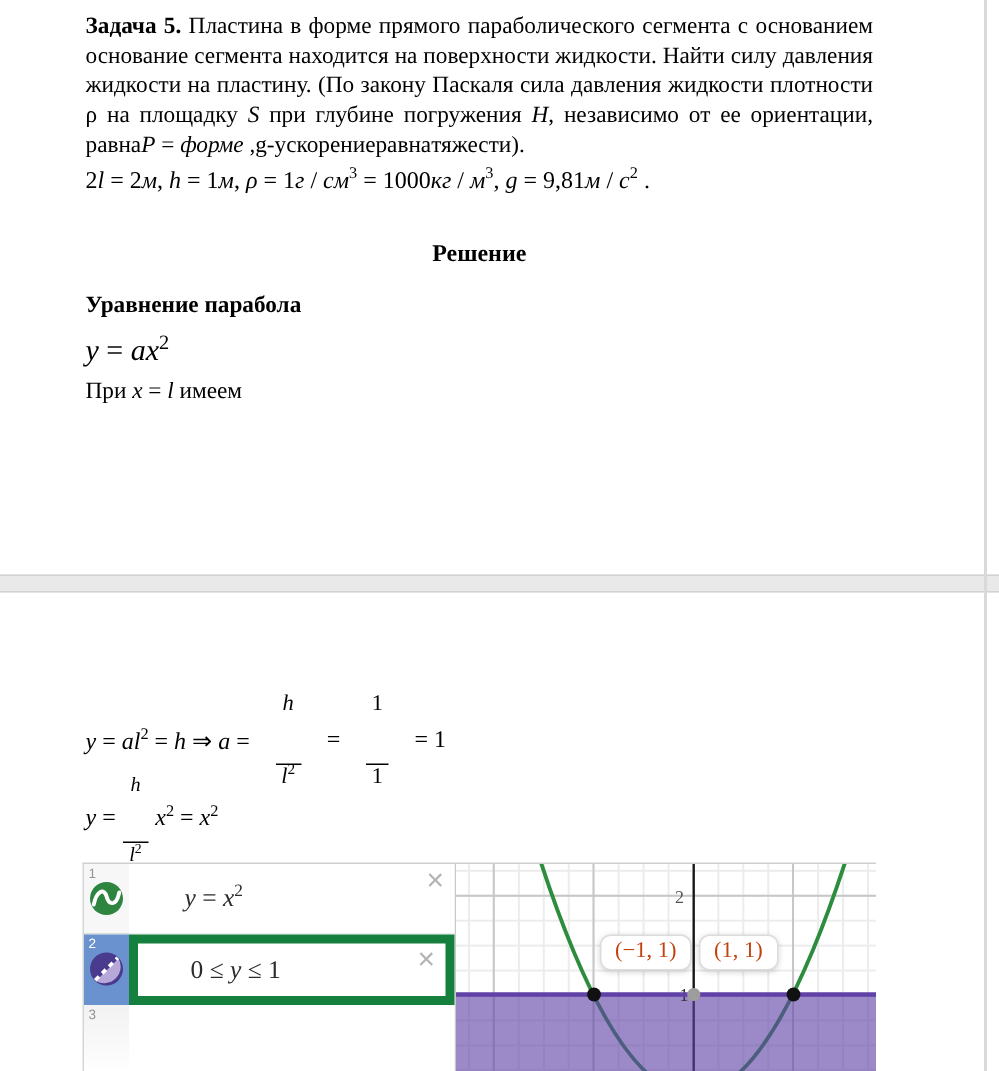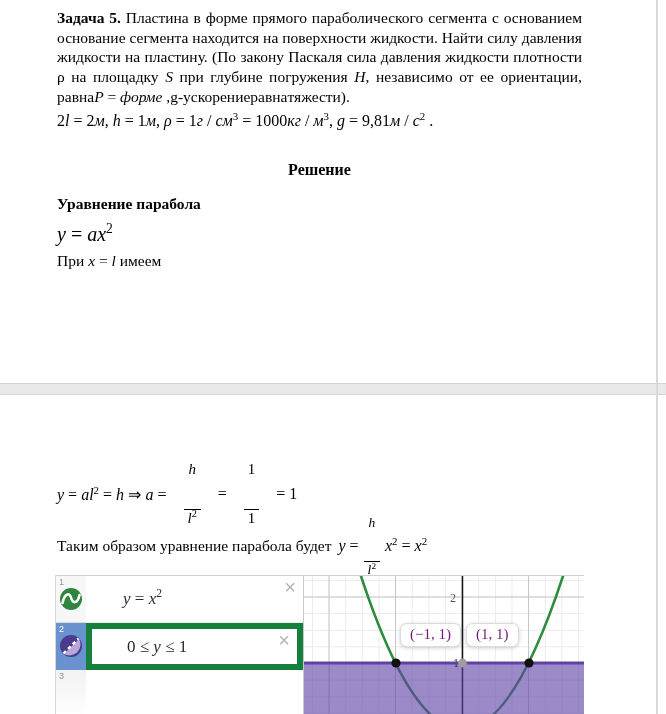--- a/index.html
+++ b/index.html
@@ -54,21 +54,21 @@
   .graph{position:absolute;left:248px;top:0;width:280px;height:139px;overflow:hidden;background-color:#fff;
     background-image:
       linear-gradient(to right,#c7c7c7 0,#c7c7c7 1px,transparent 1px),
       linear-gradient(to bottom,#c7c7c7 0,#c7c7c7 1px,transparent 1px),
       linear-gradient(to right,#ececec 0,#ececec 1px,transparent 1px),
       linear-gradient(to bottom,#ececec 0,#ececec 1px,transparent 1px);
     background-size:66.5px 100%,100% 66.5px,16.625px 100%,100% 16.625px;
     background-position:24.5px 0,0 20.5px,8px 0,0 3.9px;}
   .graph svg{position:absolute;left:0;top:0;}
   .tip{position:absolute;background:#fff;border:1px solid #dcdcdc;border-radius:7px;
-    box-shadow:0 1px 4px rgba(0,0,0,0.18);font-size:15px;color:#701a75;padding:2px 9px 3px 9px;white-space:nowrap;font-family:Liberation Serif, serif;}
+    box-shadow:0 1px 4px rgba(0,0,0,0.18);font-size:15px;color:#c2410c;padding:2px 9px 3px 9px;white-space:nowrap;font-family:Liberation Serif, serif;}
   .tip1{left:96px;top:47px;}
   .tip2{left:162px;top:47px;}
 </style>
 </head>
 <body>
 
 <div class="page-gap"></div>
 <div class="page-edge"></div>
 
 <div class="textblock">
@@ -101,21 +101,20 @@
   </span>
   <span>=</span>
   <span class="frac">
     <span class="num">1</span>
     <span class="den">1</span>
   </span>
   <span>= 1</span>
 </div>
 
 <div class="conclusion">
-  <span class="ctext">Таким образом уравнение парабола будет</span>
   <span class="cmath">
     <span><i>y</i> =</span>
     <span class="frac">
       <span class="num"><i>h</i></span>
       <span class="den"><i>l</i><sup>2</sup></span>
     </span>
     <span><i>x</i><sup>2</sup> = <i>x</i><sup>2</sup></span>
   </span>
 </div>
 

